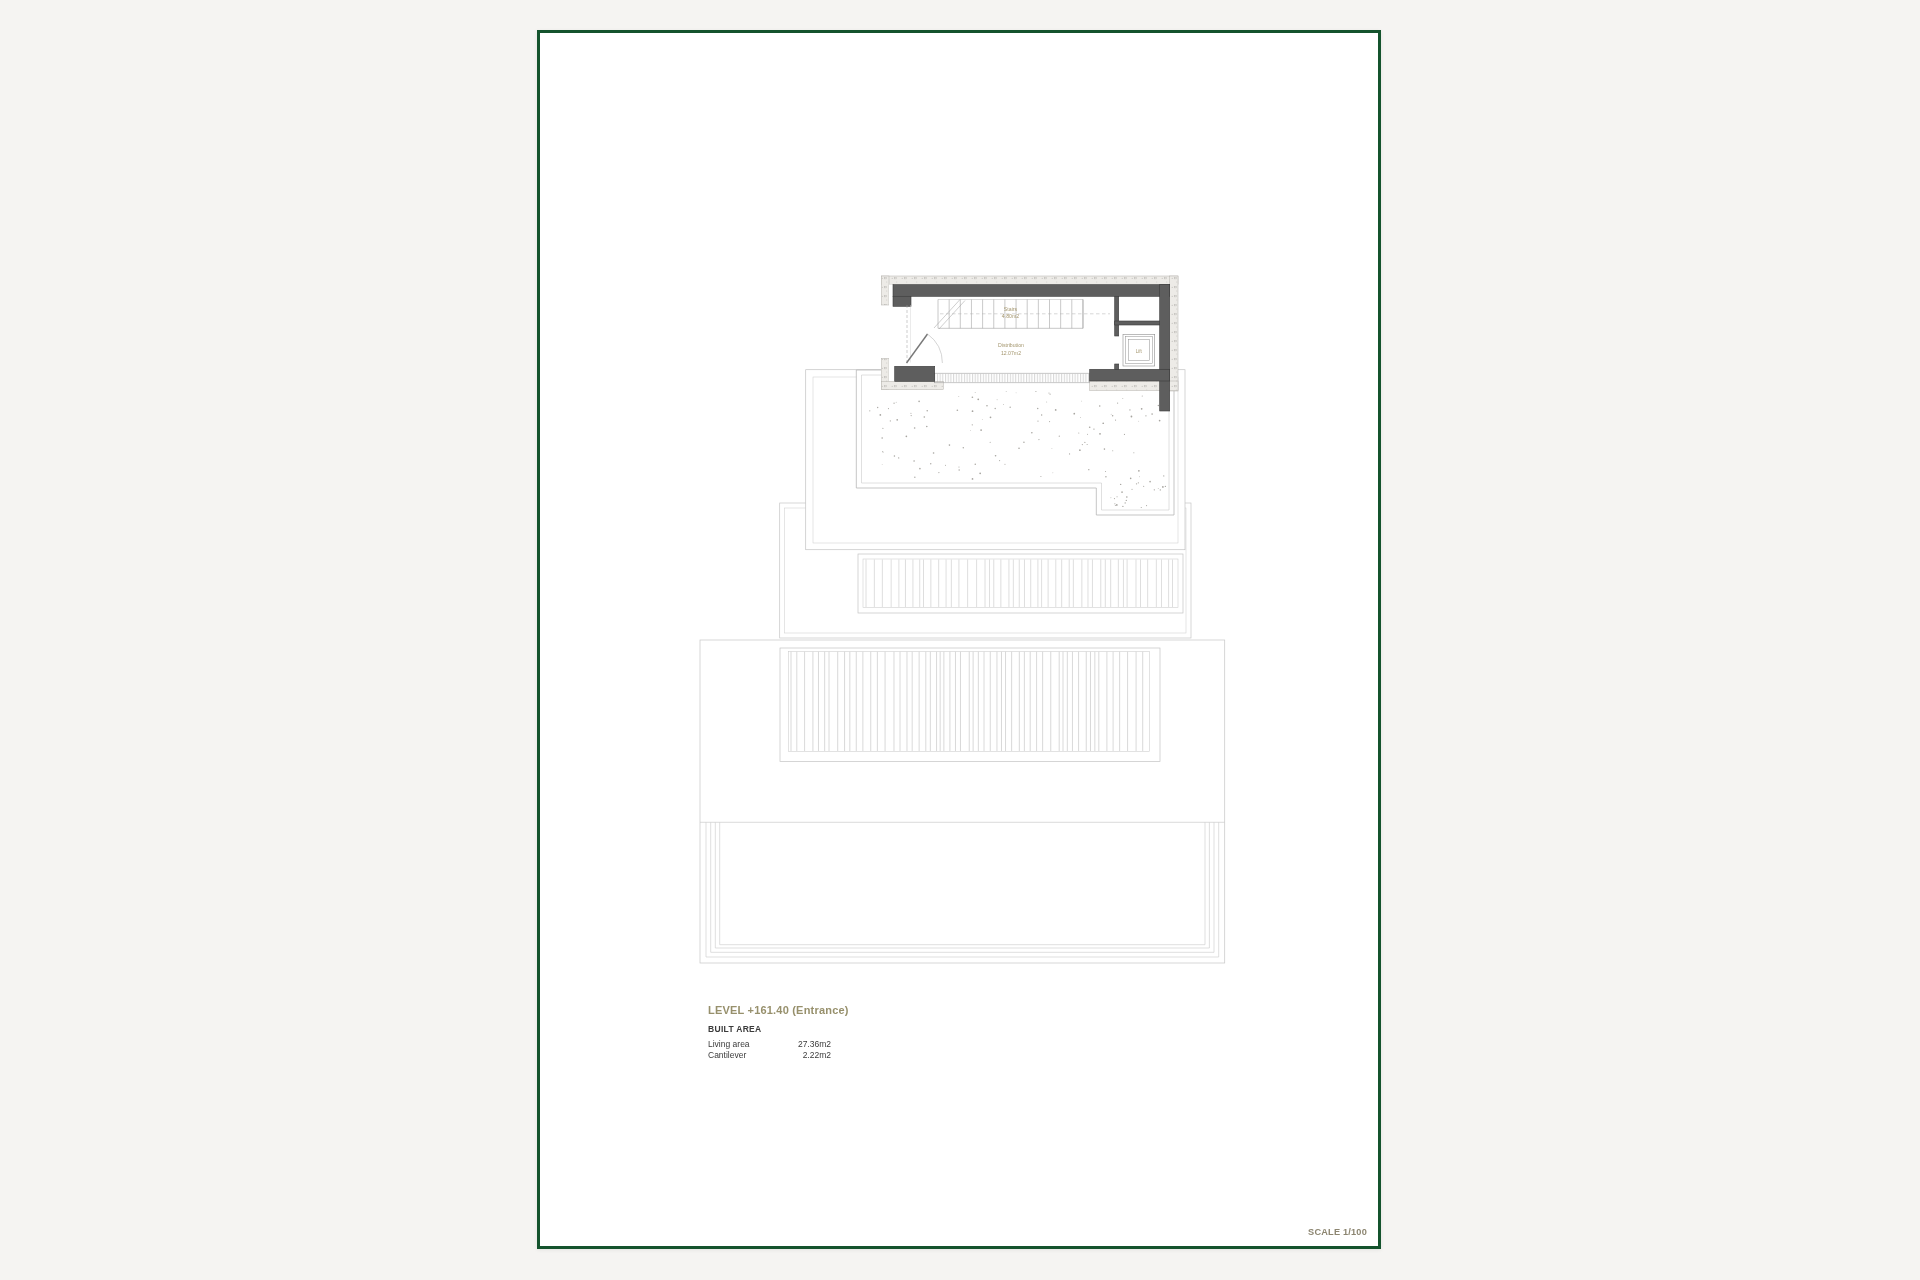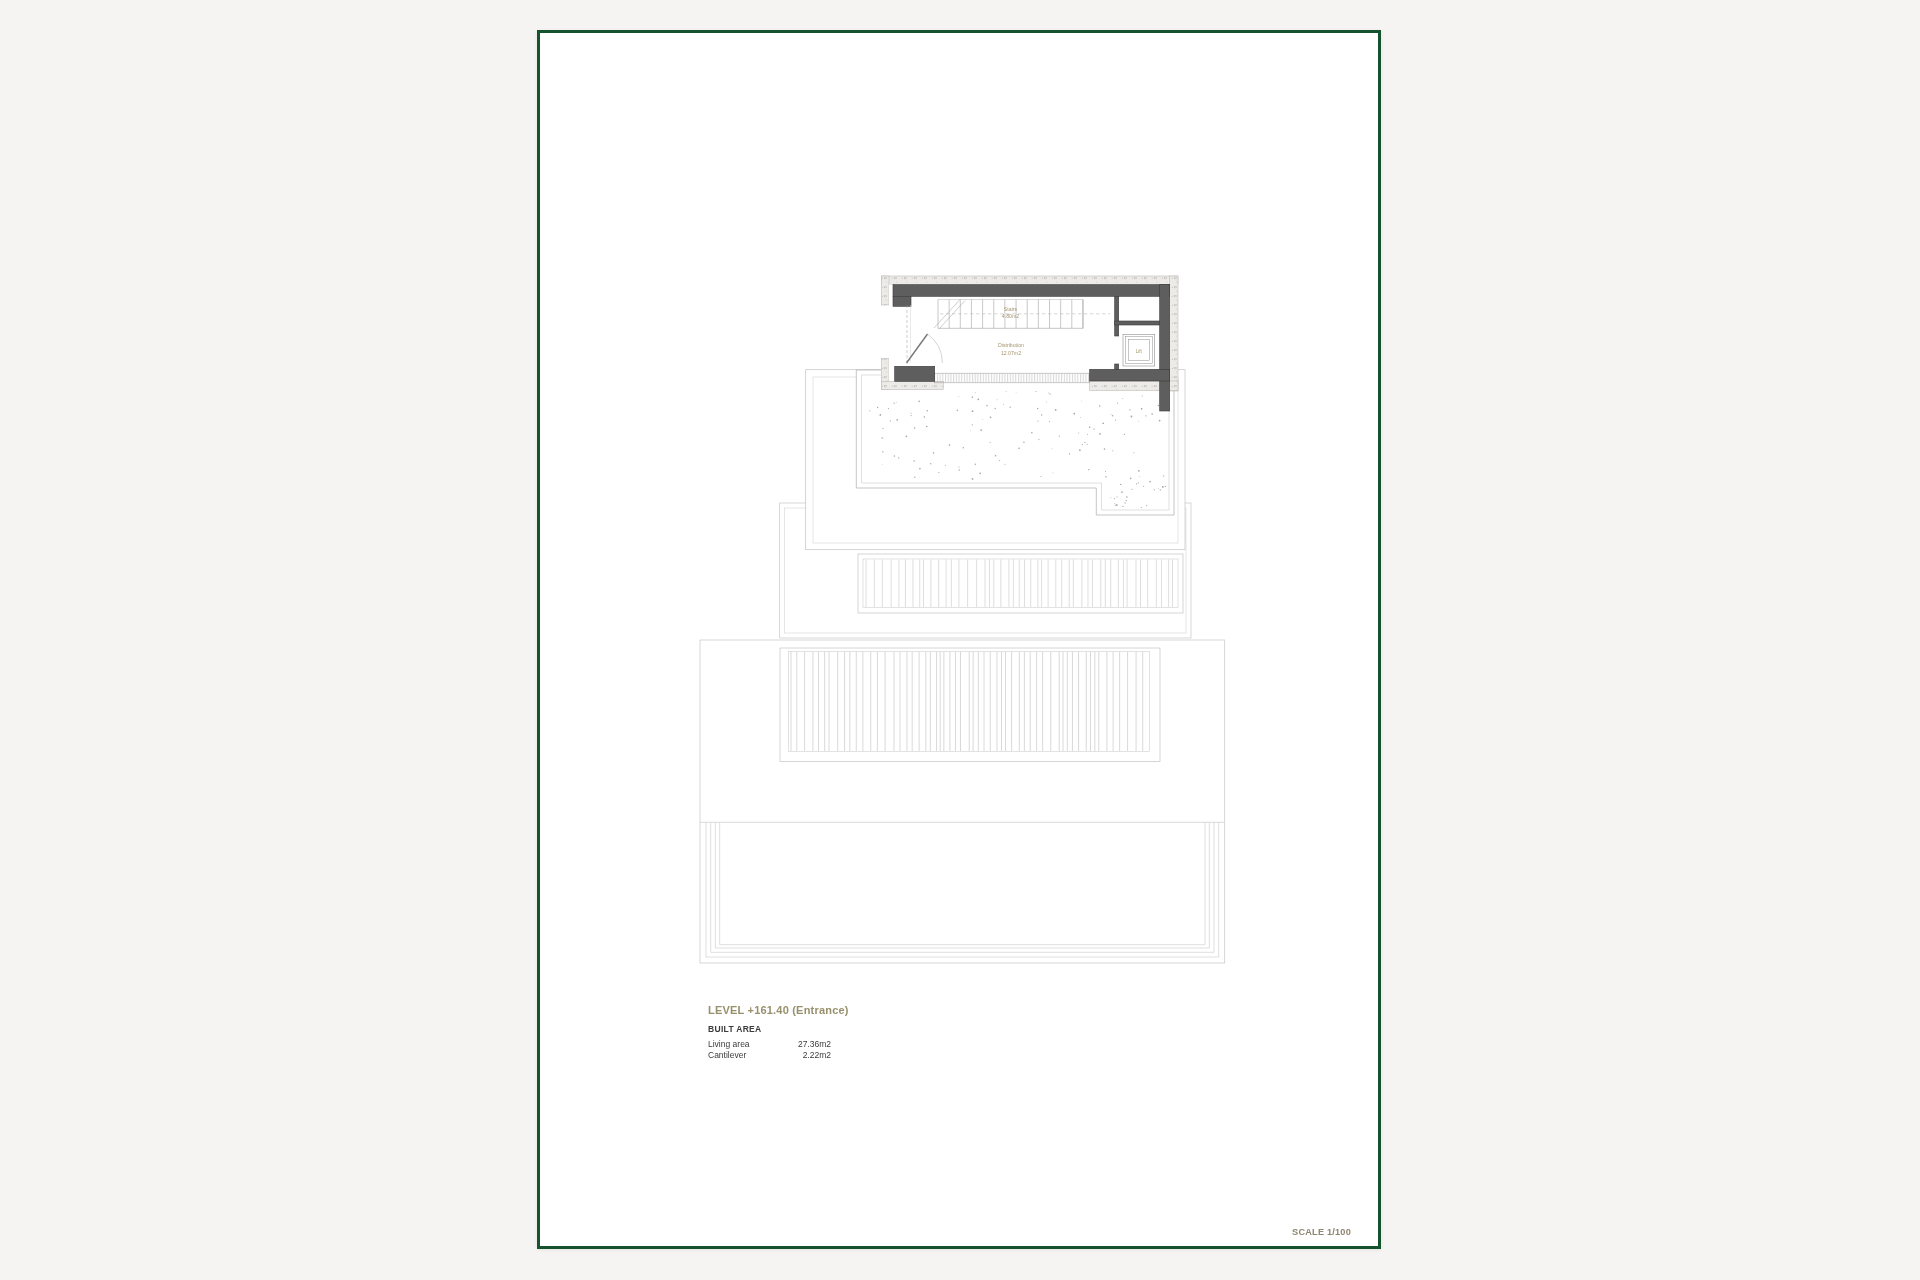--- a/index.html
+++ b/index.html
@@ -22,21 +22,21 @@
   }
   .legend .ba{
     font-size:8.5px;font-weight:700;letter-spacing:.3px;
     color:#3B3B3B;margin-bottom:5px;
   }
   .legend .row{
     display:flex;justify-content:space-between;
     font-size:8.5px;color:#3B3B3B;line-height:10.5px;align-items:center;
   }
   .scale{
-    position:absolute;right:27px;top:1194px;
+    position:absolute;right:11px;top:1194px;
     font-size:9.2px;font-weight:700;letter-spacing:.2px;color:#8C8570;
   }
 </style>
 </head>
 <body>
 
 <div class="sheet">
 
   <svg width="844" height="1219" viewBox="0 0 844 1219">
     <defs>

